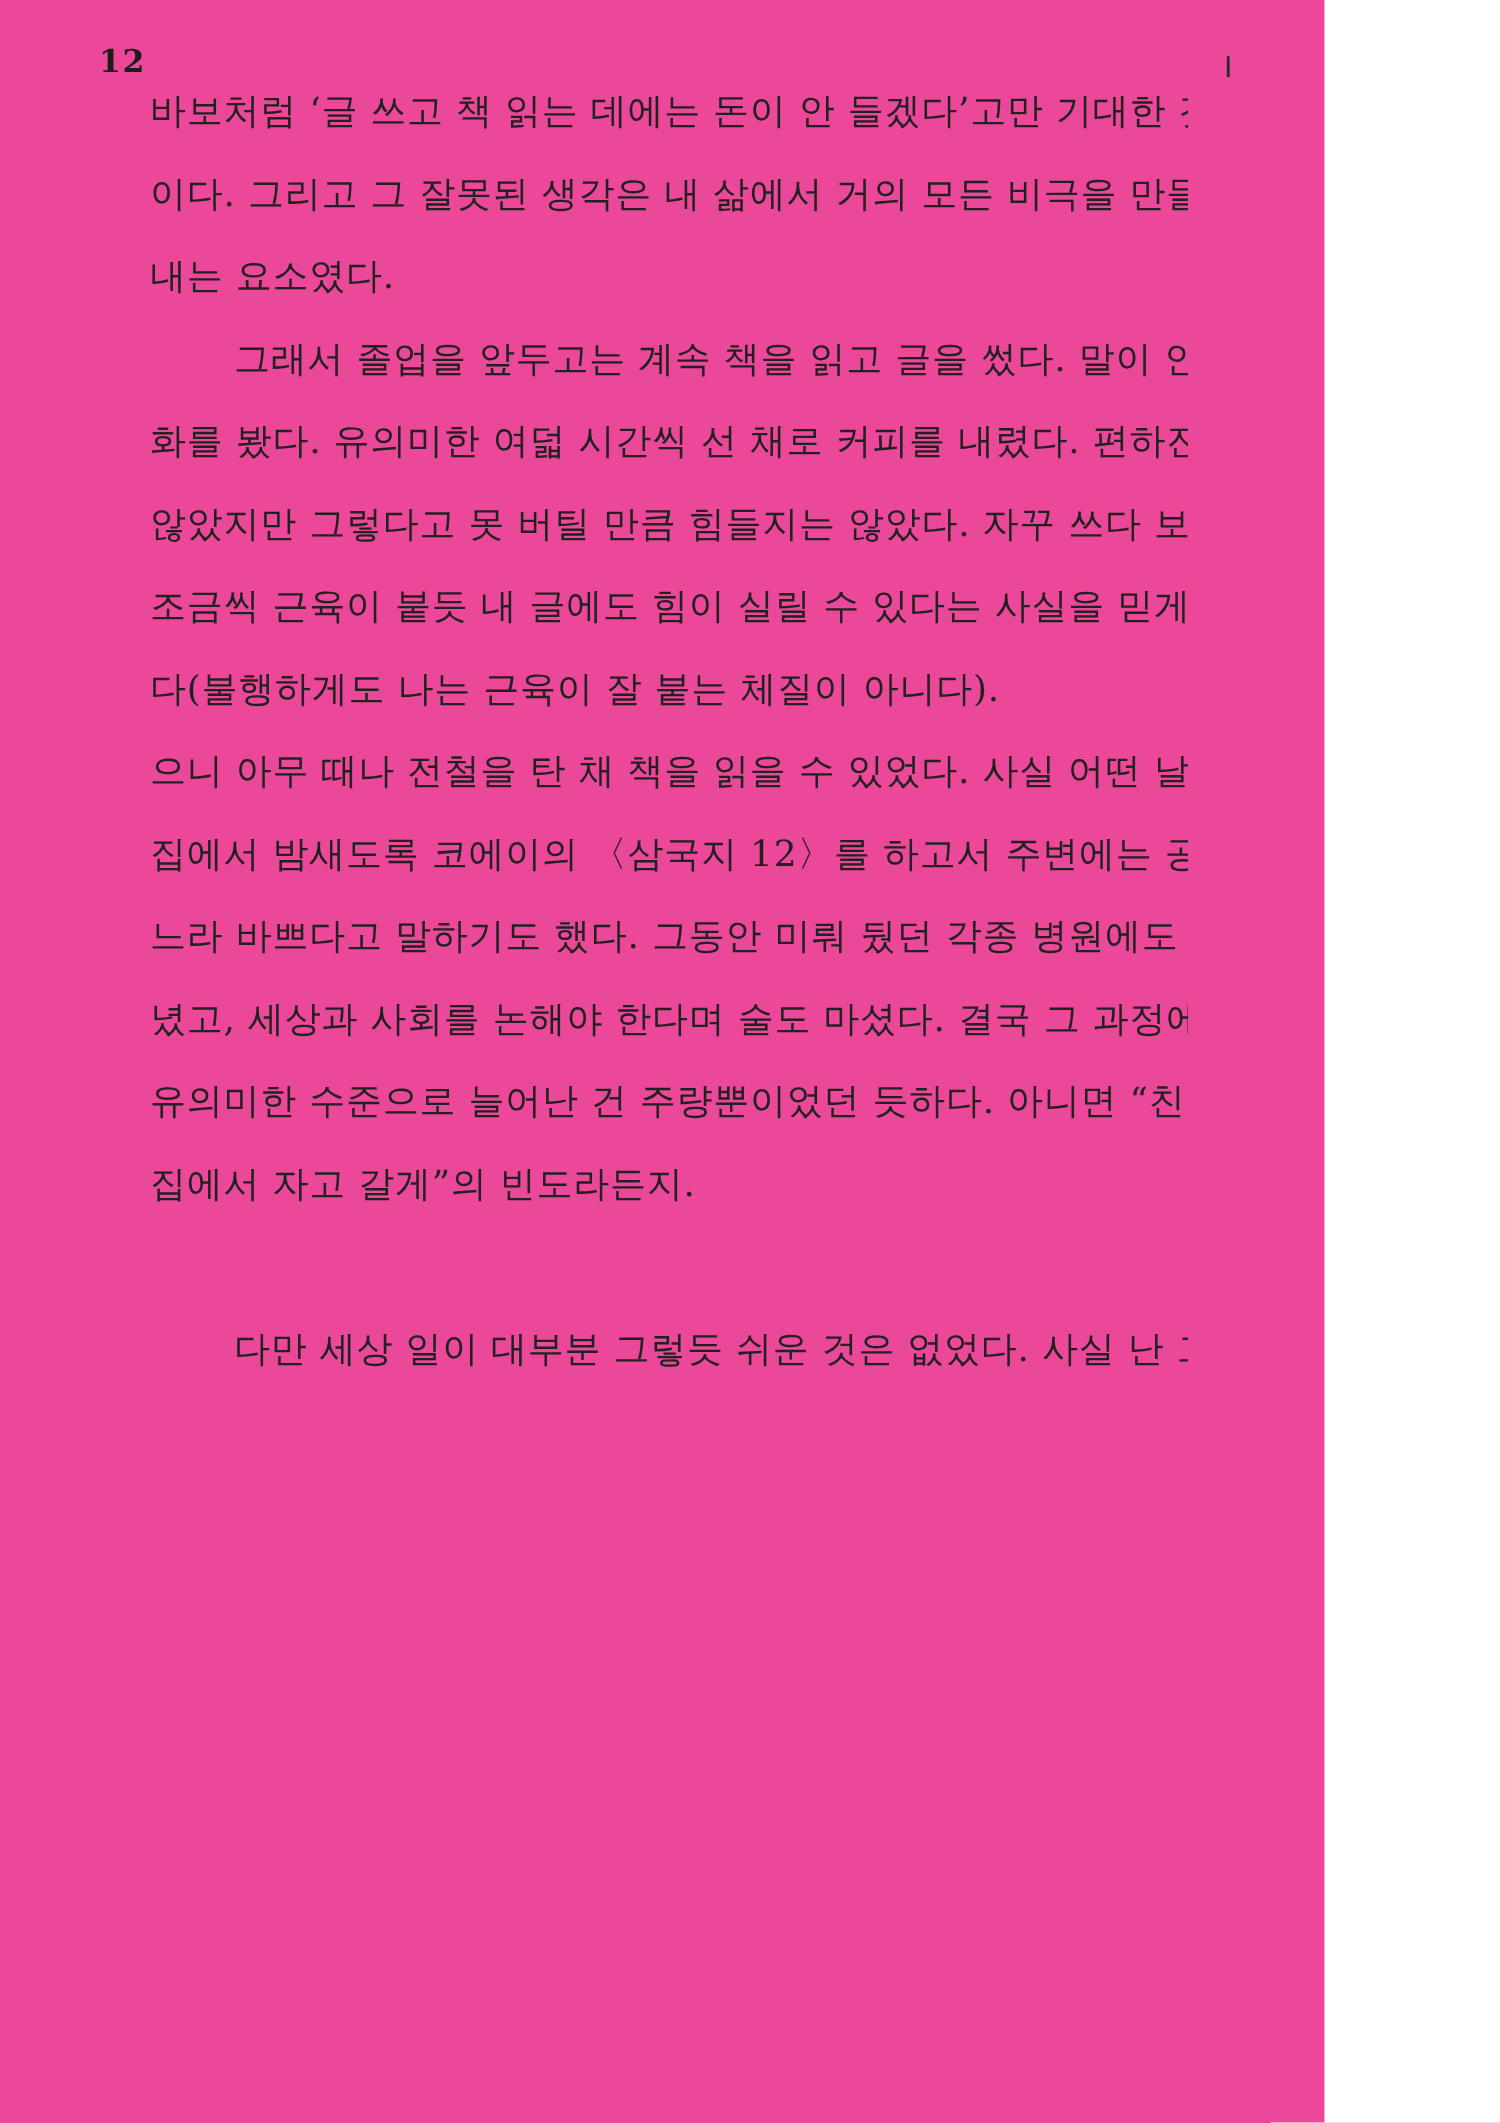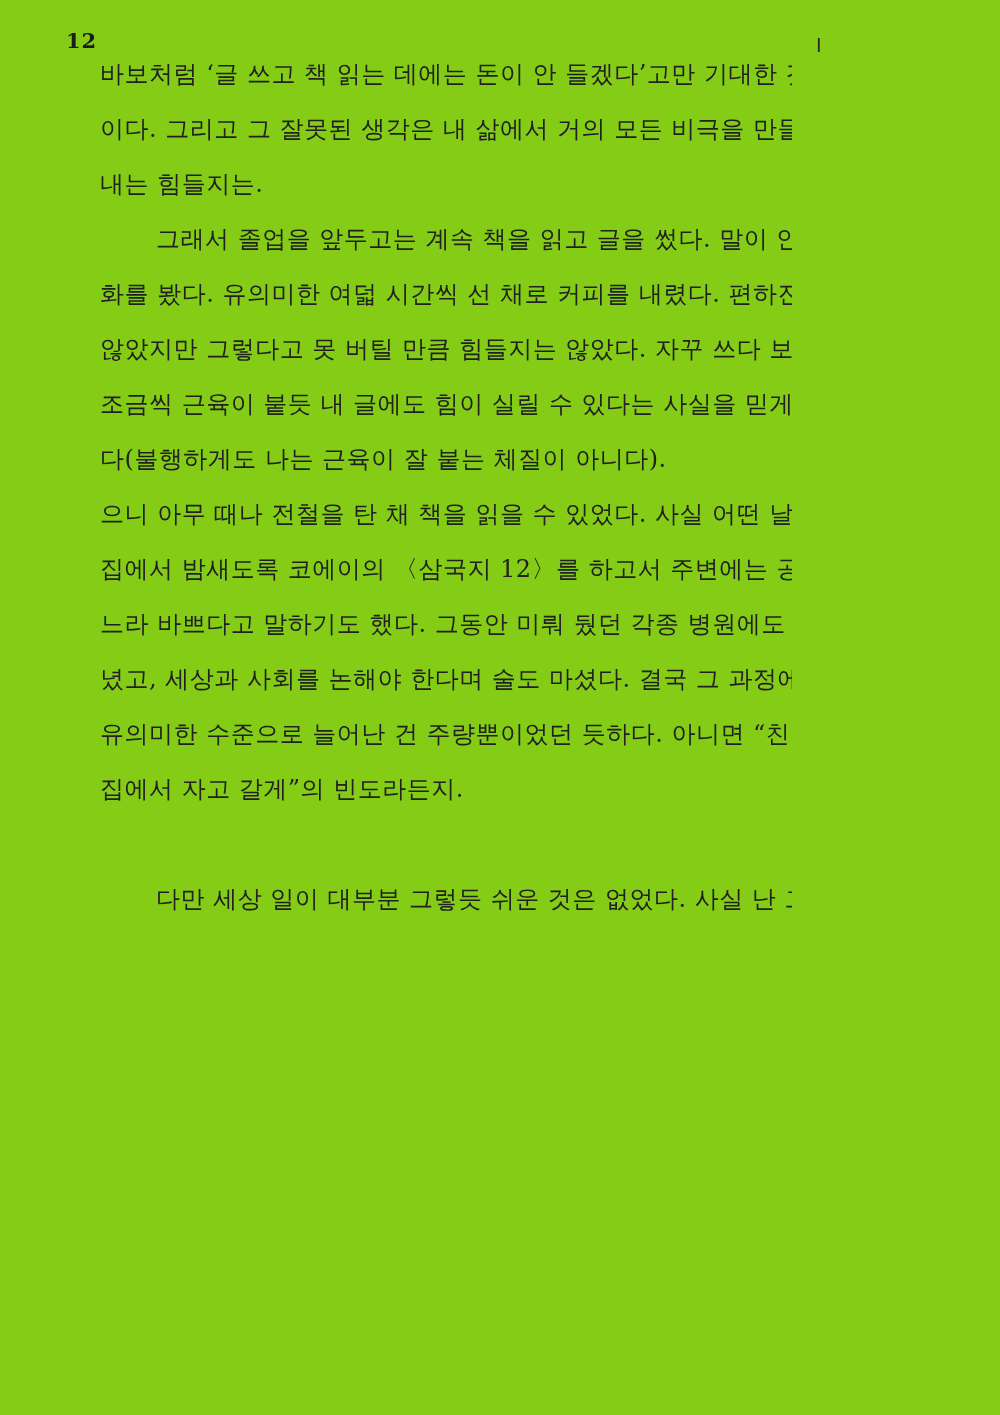--- a/index.html
+++ b/index.html
@@ -2,23 +2,23 @@
 <html><head>
 <meta charset="utf-8">
 <style>
   html, body {
     margin: 0;
     padding: 0;
     background: #ffffff;
   }
   .page {
     position: relative;
-    width: 1000px;
+    width: 883px;
     height: 1415px;
-    background: #84cc16;
+    background: #ec4899;
     overflow: hidden;
     font-family: "DejaVu Serif", "Liberation Serif", serif;
     color: #212121;
   }
   .page-number {
     position: absolute;
     left: 66px;
     top: 28px;
     font-size: 21px;
     font-weight: bold;
@@ -71,21 +71,21 @@
 </head>
 <body>
 
 <div class="page">
   <div class="page-number">12</div>
   <div class="section-marker">I</div>
   <div class="text-block">
       <div class="paragraph">
         <div class="line fill"><span class="seg-normal">바보처럼 ‘글 쓰고 책 읽는 데에는 돈이 안 들겠다’고만 기대한 것</span></div>
         <div class="line fill"><span class="seg-normal">이다. 그리고 그 잘못된 생각은 내 삶에서 거의 모든 비극을 만들어</span></div>
-        <div class="line"><span class="seg-normal">내는 힘들지는.</span></div>
+        <div class="line"><span class="seg-normal">내는 요소였다.</span></div>
       </div>
       <div class="paragraph">
         <div class="line fill indent"><span class="seg-normal">그래서 졸업을 앞두고는 계속 책을 읽고 글을 썼다. 말이 안</span></div>
         <div class="line fill"><span class="seg-normal">화를 봤다. 유의미한 여덟 시간씩 선 채로 커피를 내렸다. 편하진</span></div>
         <div class="line fill"><span class="seg-normal">않았지만 그렇다고 못 버틸 만큼 힘들지는 않았다. 자꾸 쓰다 보니,</span></div>
         <div class="line fill"><span class="seg-normal">조금씩 근육이 붙듯 내 글에도 힘이 실릴 수 있다는 사실을 믿게 됐</span></div>
         <div class="line"><span class="seg-normal">다</span><span class="seg-small">(불행하게도 나는 근육이 잘 붙는 체질이 아니다).</span></div>
       </div>
       <div class="paragraph">
         <div class="line fill"><span class="seg-normal">으니 아무 때나 전철을 탄 채 책을 읽을 수 있었다. 사실 어떤 날엔</span></div>

